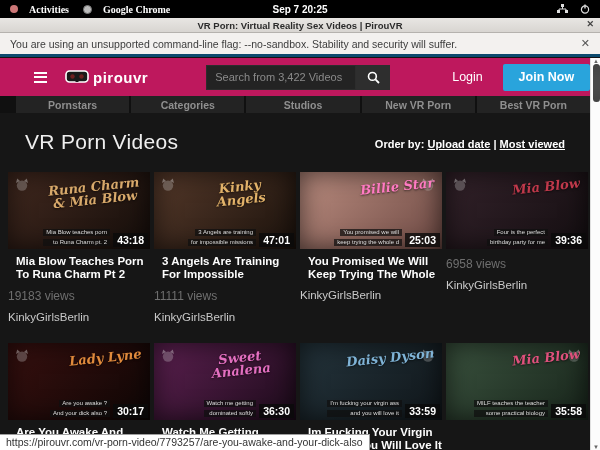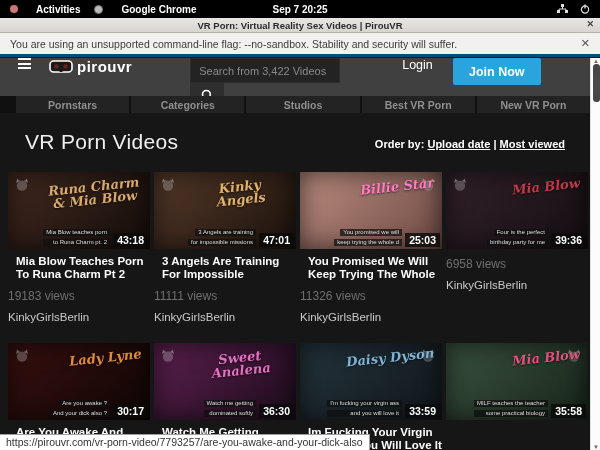--- a/index.html
+++ b/index.html
@@ -2,21 +2,21 @@
 <html><head>
 <meta charset="utf-8">
 <style>
   * { margin:0; padding:0; box-sizing:border-box; }
   body { font-family:"Liberation Sans", sans-serif; background:#000; }
   .screen { position:relative; width:600px; height:450px; overflow:hidden; background:#141414; }
 
   
   .sysbar { height:18px; background:#000; color:#fff; display:flex; align-items:center; font-size:10px; font-weight:bold; position:relative; }
   .sysbar .left { display:flex; align-items:center; gap:14px; padding-left:10px; }
-  .sys-item { display:flex; align-items:center; gap:18px; }
+  .sys-item { display:flex; align-items:center; gap:11px;font-family:Liberation Serif, serif; }
   .dot-icon { width:8px; height:8px; border-radius:50%; background:#c77; display:inline-block; }
   .chrome-icon { width:9px; height:9px; border-radius:50%; background:#bbb; border:1.5px solid #777; display:inline-block; }
   .sysbar .clock { position:absolute; left:50%; transform:translateX(-50%); }
   .sysbar .right { margin-left:auto; display:flex; align-items:center; gap:12px; padding-right:10px; }
   .tray svg { display:block; }
 
   
   .titlebar { height:15px; background:linear-gradient(#e8e6e3,#d8d5d1); border-bottom:1px solid #b5b2ae; color:#2b2b2b; font-size:9.5px; font-weight:bold; display:flex; align-items:center; justify-content:center; position:relative; }
   .titlebar .win-close { position:absolute; right:6px; top:1px; font-size:9px; color:#444; cursor:default; }
 
@@ -27,26 +27,26 @@
   
   .page { position:absolute; top:58px; left:0; width:590px; height:392px; background:#161616; overflow:hidden; }
 
   
   .scrollbar { position:absolute; top:58px; right:0; width:10px; height:392px; background:#fcfcfc; border-left:1px solid #e0e0e0; }
   .scrollbar .thumb { position:absolute; top:6px; left:1.5px; width:7px; height:38px; background:#9d9d9d; border-radius:4px; }
   .scrollbar .arr { position:absolute; left:0; width:10px; text-align:center; font-size:6px; color:#666; }
   .scrollbar .arr.up { top:0; } .scrollbar .arr.down { bottom:0; }
 
   
-  .hdr { height:38px; background:#404040; display:flex; align-items:flex-start; padding-left:18px; }
+  .hdr { height:38px; background:#be185d; display:flex; align-items:center; padding-left:34px; }
   .burger { display:flex; flex-direction:column; gap:2.5px; margin-right:18px; cursor:pointer; }
   .burger span { width:13px; height:2px; background:#fff; display:block; }
   .logo { display:flex; align-items:center; gap:4px; cursor:pointer; }
   .logo-text { color:#fff; font-weight:bold; font-size:15px; letter-spacing:.5px; }
-  .search-wrap { display:flex; margin-left:58px;flex-direction:column; }
+  .search-wrap { display:flex; margin-left:58px; }
   .search-input { width:150px; height:25px; background:#232323; border:1px solid #2c2c2c; color:#8a8a8a; font-size:11px; padding:0 8px; outline:none; }
   .search-input::placeholder { color:#8a8a8a; }
   .search-btn { width:34px; height:25px; background:#2e2e2e; border:none; display:flex; align-items:center; justify-content:center; cursor:pointer; }
   .login { color:#fff; font-size:12.5px; margin-left:62px; cursor:pointer; }
   .join-btn { margin-left:20px; width:88px; height:27px; border:none; border-radius:2px; color:#fff; font-size:12.5px; font-weight:bold; cursor:pointer; }
 
   
   .nav { height:17px; display:flex; gap:2px; background:#101010;padding-left:16px; }
   .nav-item { flex:1; background:#232323; color:#8f8f8f; font-size:10.5px; font-weight:bold; display:flex; align-items:center; justify-content:center; cursor:pointer; }
 
@@ -146,22 +146,22 @@
         </button>
       </div>
       <span class="login">Login</span>
       <button class="join-btn" style="background: rgb(41, 164, 220);">Join Now</button>
     </div>
 
     <div class="nav">
         <div class="nav-item">Pornstars</div>
         <div class="nav-item">Categories</div>
         <div class="nav-item">Studios</div>
+        <div class="nav-item">New VR Porn</div>
         <div class="nav-item">Best VR Porn</div>
-        <div class="nav-item">New VR Porn</div>
       </div>
 
     <div class="title-row">
       <h1 class="page-title">VR Porn Videos</h1>
       <div class="order">
         <span>Order by:</span>
         <a>Upload date</a><span> | </span><a>Most viewed</a>
       </div>
     </div>
 
@@ -212,21 +212,20 @@
               <circle cx="8" cy="8.6" r="5.2" fill="rgba(230,230,230,.35)"></circle>
             </svg>
       <div class="script-name" style="color: rgb(255, 122, 194);">Billie Star</div>
       <div class="caps">
         <span class="cap">You promised we will</span>
         <span class="cap">keep trying the whole d</span>
       </div>
       <span class="dur">25:03</span>
     </div>
     <div class="v-title">You Promised We Will Keep Trying The Whole Day</div>
-    <div class="v-views">11326 views</div>
     <div class="v-studio">KinkyGirlsBerlin</div>
   </div>
 
   <div class="card">
     <div class="thumb" style="background: linear-gradient(135deg, rgb(51, 34, 42) 0%, rgb(20, 14, 17) 100%);">
       <svg class="mask-logo left" width="16" height="16" viewBox="0 0 16 16">
               <path d="M2 6 L3.2 1.5 L6 4 Z" fill="rgba(230,230,230,.5)"></path>
               <path d="M14 6 L12.8 1.5 L10 4 Z" fill="rgba(230,230,230,.5)"></path>
               <circle cx="8" cy="8.6" r="5.2" fill="rgba(230,230,230,.35)"></circle>
             </svg>

